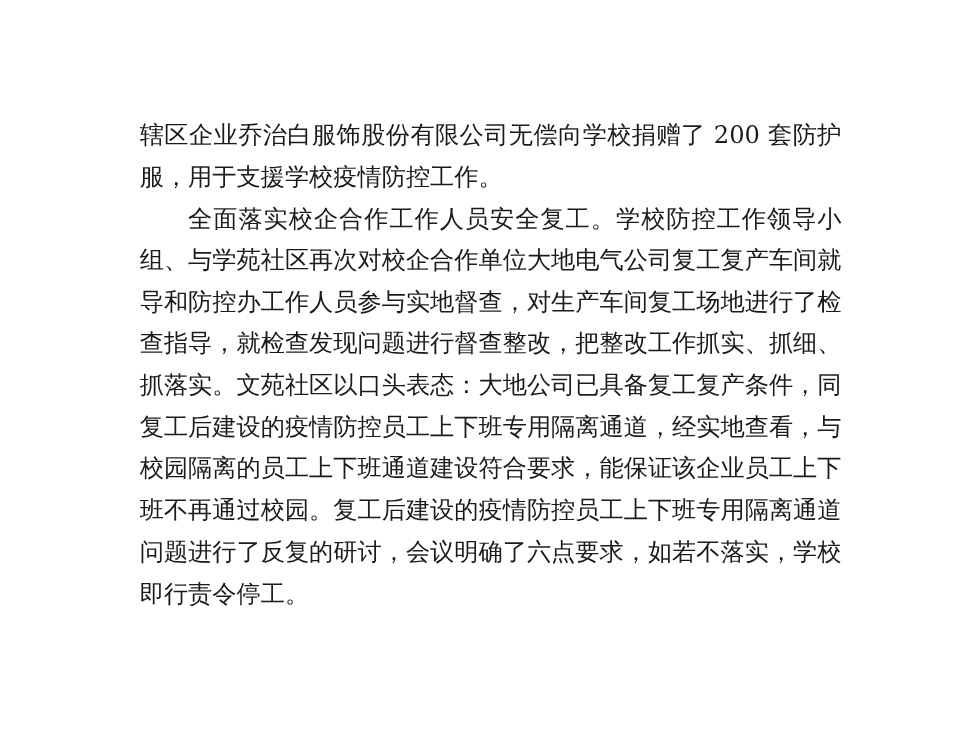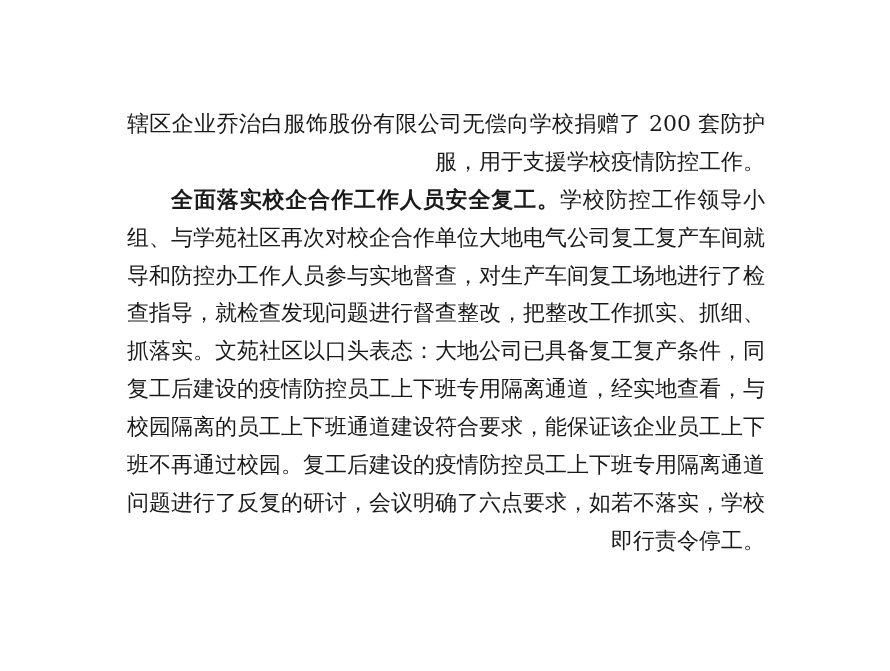--- a/index.html
+++ b/index.html
@@ -19,36 +19,36 @@
     left: 127px;
     top: 105px;
     width: 638px;
     font-family: "DejaVu Serif", "Liberation Serif", serif;
     font-size: 22px;
     color: #1a1a1a;
   }
   .line {
     height: 37.9px;
     line-height: 37.9px;
-    text-align: right;
+    text-align: left;
     overflow: hidden;
   }
   .line.justify {
     text-align: justify;
     text-align-last: justify;
     text-justify: inter-character;
   }
   .line.indent {
     padding-left: 44px;
   }
   .seg {
     font-weight: normal;
   }
   .seg.bold {
-    font-weight: bold;
+    font-weight: normal;
     margin-top: 16px;
   }
 </style>
 </head>
 <body>
 
 <div class="page">
   <div class="text-block">
       <div class="line justify"><span class="seg">辖区企业乔治白服饰股份有限公司无偿向学校捐赠了 200 套防护</span></div>
       <div class="line"><span class="seg">服，用于支援学校疫情防控工作。</span></div>

